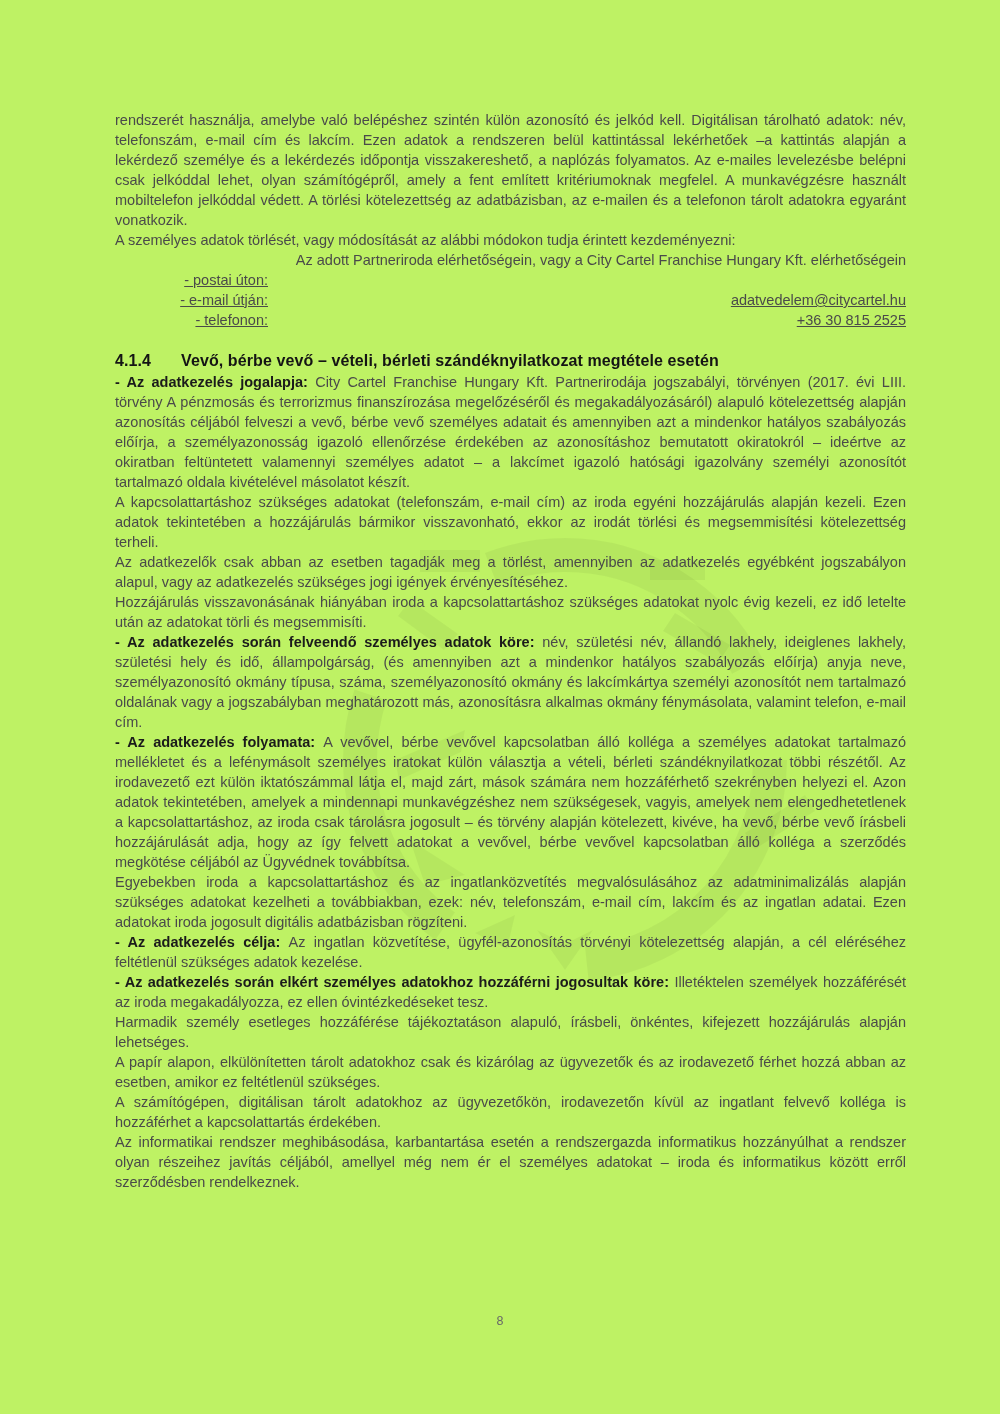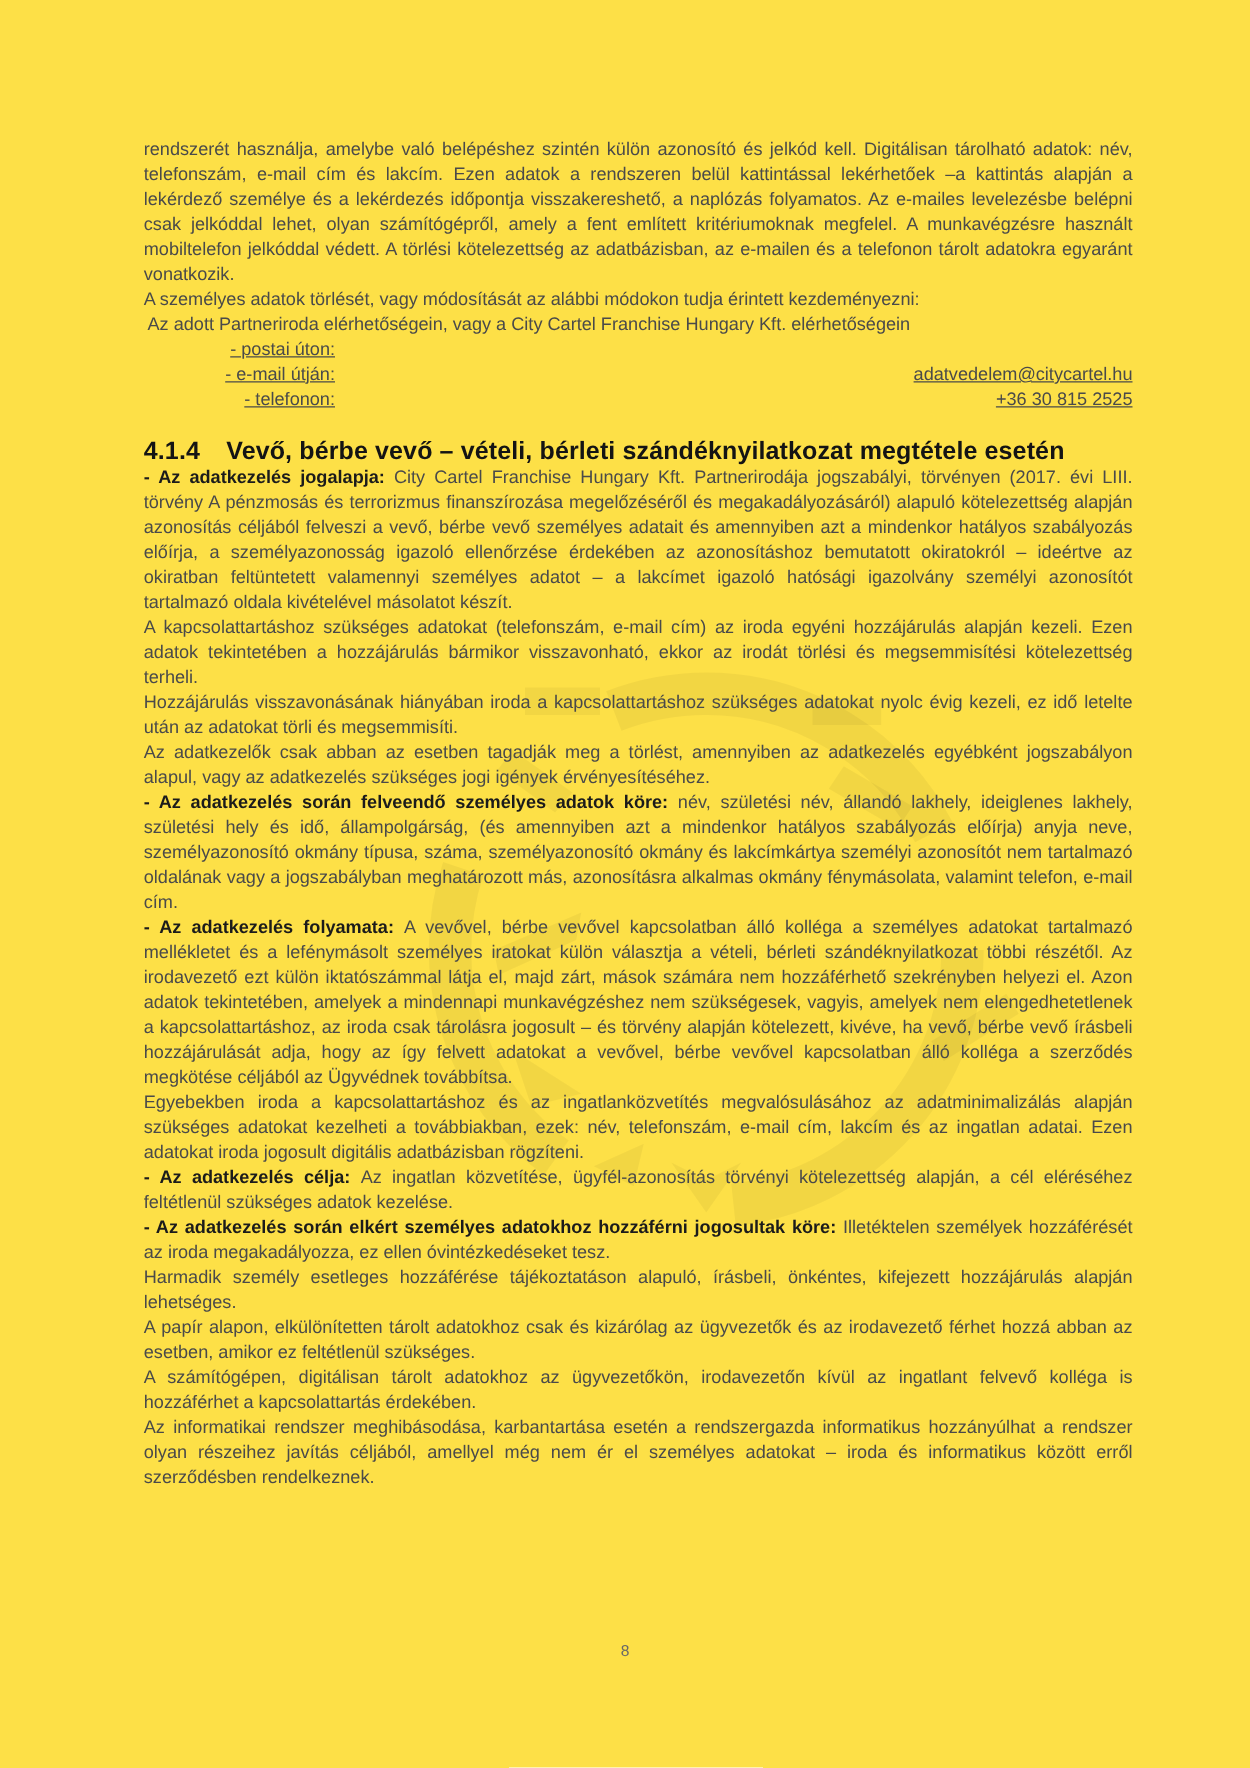--- a/index.html
+++ b/index.html
@@ -1,21 +1,21 @@
 <!DOCTYPE html>
 <html lang="hu"><head>
 <meta charset="utf-8">
 <title>Adatkezelési tájékoztató – 8. oldal</title>
 <style>
   html, body { margin: 0; padding: 0; background: #ffffff; }
   .page {
     position: relative;
     width: 1000px;
     height: 1414px;
-    background: #fde047;
+    background: #bef264;
     overflow: hidden;
     font-family: "Liberation Sans", "DejaVu Sans", sans-serif;
   }
   .watermark {
     position: absolute;
     left: 300px;
     top: 505px;
     width: 560px;
     height: 520px;
     pointer-events: none;
@@ -25,27 +25,27 @@
     left: 115px;
     top: 110px;
     width: 791px;
     color: #4a4a4a;
     font-size: 14.5px;
     line-height: 20px;
     text-align: justify;
   }
   .para { margin: 0; }
   .para .lead { color: #1b1b1b; font-weight: bold; }
-  .contact-intro { text-align: left; padding-left: 3px; }
+  .contact-intro { text-align: right; padding-left: 3px; }
   .contact-row { display: flex; text-align: right; text-decoration: underline; }
   .contact-label { flex: 0 0 153px; }
   .contact-value { flex: 1 1 auto; }
   .section-heading {
     margin: 21px 0 1px 0;
-    font-size: 20px;
+    font-size: 16px;
     font-weight: bold;
     color: #141414;
     text-align: left;
     letter-spacing: 0.1px;
   }
   .sec-num { display: inline-block; width: 66px; }
   .footer {
     position: absolute;
     left: 0;
     right: 0;
@@ -96,23 +96,23 @@
       <span class="contact-label">- telefonon:</span>
       <span class="contact-value">+36 30 815 2525</span>
     </div>
 
     <h2 class="section-heading"><span class="sec-num">4.1.4</span><span>Vevő, bérbe vevő – vételi, bérleti szándéknyilatkozat megtétele esetén</span></h2>
 
     <p class="para"><b class="lead">- Az adatkezelés jogalapja: </b><span>City Cartel Franchise Hungary Kft. Partnerirodája jogszabályi, törvényen (2017. évi LIII. törvény A pénzmosás és terrorizmus finanszírozása megelőzéséről és megakadályozásáról) alapuló kötelezettség alapján azonosítás céljából felveszi a vevő, bérbe vevő személyes adatait és amennyiben azt a mindenkor hatályos szabályozás előírja, a személyazonosság igazoló ellenőrzése érdekében az azonosításhoz bemutatott okiratokról – ideértve az okiratban feltüntetett valamennyi személyes adatot – a lakcímet igazoló hatósági igazolvány személyi azonosítót tartalmazó oldala kivételével másolatot készít.</span></p>
 
     <p class="para"><b class="lead"></b><span>A kapcsolattartáshoz szükséges adatokat (telefonszám, e-mail cím) az iroda egyéni hozzájárulás alapján kezeli. Ezen adatok tekintetében a hozzájárulás bármikor visszavonható, ekkor az irodát törlési és megsemmisítési kötelezettség terheli.</span></p>
 
+    <p class="para"><b class="lead"></b><span>Az adatkezelők csak abban az esetben tagadják meg a törlést, amennyiben az adatkezelés egyébként jogszabályon alapul, vagy az adatkezelés szükséges jogi igények érvényesítéséhez.</span></p>
+
     <p class="para"><b class="lead"></b><span>Hozzájárulás visszavonásának hiányában iroda a kapcsolattartáshoz szükséges adatokat nyolc évig kezeli, ez idő letelte után az adatokat törli és megsemmisíti.</span></p>
-
-    <p class="para"><b class="lead"></b><span>Az adatkezelők csak abban az esetben tagadják meg a törlést, amennyiben az adatkezelés egyébként jogszabályon alapul, vagy az adatkezelés szükséges jogi igények érvényesítéséhez.</span></p>
 
     <p class="para"><b class="lead">- Az adatkezelés során felveendő személyes adatok köre: </b><span>név, születési név, állandó lakhely, ideiglenes lakhely, születési hely és idő, állampolgárság, (és amennyiben azt a mindenkor hatályos szabályozás előírja) anyja neve, személyazonosító okmány típusa, száma, személyazonosító okmány és lakcímkártya személyi azonosítót nem tartalmazó oldalának vagy a jogszabályban meghatározott más, azonosításra alkalmas okmány fénymásolata, valamint telefon, e-mail cím.</span></p>
 
     <p class="para"><b class="lead">- Az adatkezelés folyamata: </b><span>A vevővel, bérbe vevővel kapcsolatban álló kolléga a személyes adatokat tartalmazó mellékletet és a lefénymásolt személyes iratokat külön választja a vételi, bérleti szándéknyilatkozat többi részétől. Az irodavezető ezt külön iktatószámmal látja el, majd zárt, mások számára nem hozzáférhető szekrényben helyezi el. Azon adatok tekintetében, amelyek a mindennapi munkavégzéshez nem szükségesek, vagyis, amelyek nem elengedhetetlenek a kapcsolattartáshoz, az iroda csak tárolásra jogosult – és törvény alapján kötelezett, kivéve, ha vevő, bérbe vevő írásbeli hozzájárulását adja, hogy az így felvett adatokat a vevővel, bérbe vevővel kapcsolatban álló kolléga a szerződés megkötése céljából az Ügyvédnek továbbítsa.</span></p>
 
 
     <p class="para"><b class="lead"></b><span>Egyebekben iroda a kapcsolattartáshoz és az ingatlanközvetítés megvalósulásához az adatminimalizálás alapján szükséges adatokat kezelheti a továbbiakban, ezek: név, telefonszám, e-mail cím, lakcím és az ingatlan adatai. Ezen adatokat iroda jogosult digitális adatbázisban rögzíteni.</span></p>
 
     <p class="para"><b class="lead">- Az adatkezelés célja: </b><span>Az ingatlan közvetítése, ügyfél-azonosítás törvényi kötelezettség alapján, a cél eléréséhez feltétlenül szükséges adatok kezelése.</span></p>
 

